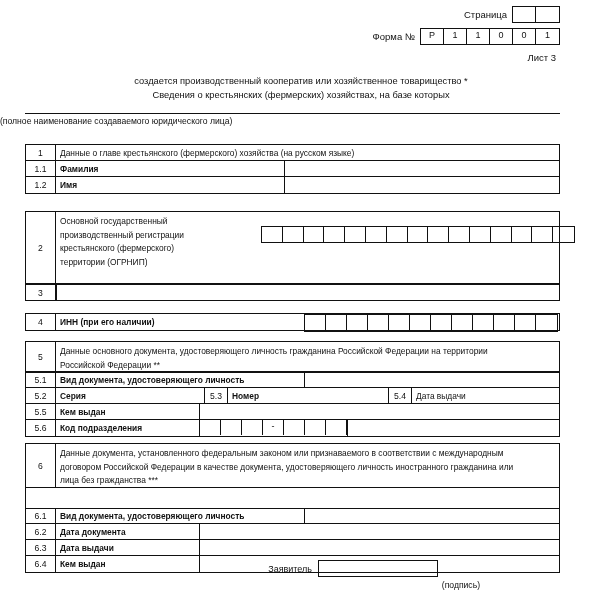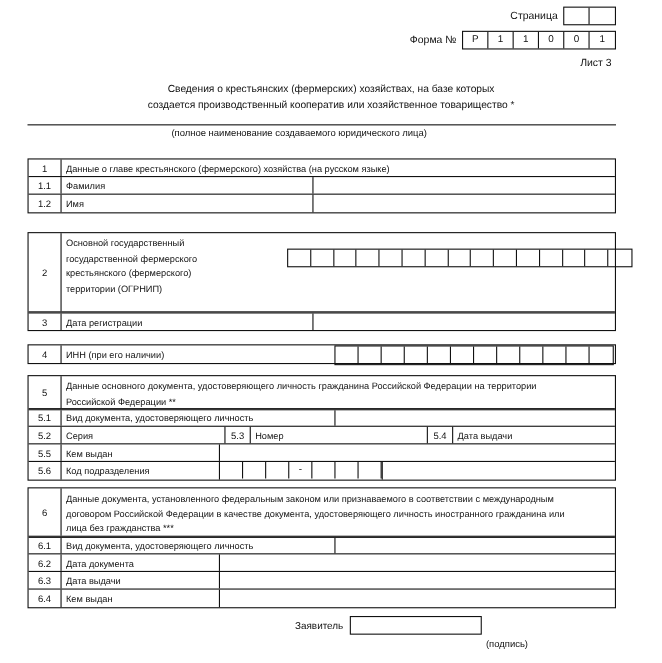--- a/index.html
+++ b/index.html
@@ -31,34 +31,34 @@
   .title {
     position:absolute; top:74px; left:0; width:602px;
     text-align:center; font-size:9.3px; line-height:14px;
   }
   .subtitle-rule {
     position:absolute; left:25px; top:113px; width:535px;
     border-bottom:1.8px solid #111;
   }
   .subtitle {
     position:absolute; top:116px; left:0; width:544px;
-    text-align:center; font-size:8.6px;
+    font-size:8.6px;
   }
 
   
   .block { position:absolute; left:25px; width:535px; border:1.8px solid #111; }
   .row { display:flex; border-bottom:1.3px solid #111; }
   .row:last-child { border-bottom:none; }
   .num {
     width:30px; flex:0 0 30px;
     border-right:1.8px solid #111;
     font-size:8.6px; text-align:center;
     display:flex; align-items:center; justify-content:center;
   }
-  .lbl { font-size:8.4px; padding:2px 0 2px 4px; display:flex; align-items:center; }
+  .lbl { font-size:8.4px; padding:2px 0 2px 4px; display:flex; align-items:center;font-weight:bold; }
   .val { border-left:1.3px solid #111; flex:1 1 auto; }
   .h16 { height:16px; }
 
   
   #sec1 { top:144px; }
   #sec1 .lbl-wide { flex:1 1 auto; font-size:8.4px; padding:2px 0 2px 4px; display:flex; align-items:center; }
   #sec1 .lbl-fix { width:228px; flex:0 0 228px; }
 
   
   #sec2 { top:211px; }
@@ -141,22 +141,22 @@
       <span class="cell">1</span>
       <span class="cell">0</span>
       <span class="cell">0</span>
       <span class="cell">1</span>
     </span>
   </div>
   <div class="sheet">Лист 3</div>
 </div>
 
 <div class="title">
+  <div>создается производственный кооператив или хозяйственное товарищество *</div>
   <div>Сведения о крестьянских (фермерских) хозяйствах, на базе которых</div>
-  <div>создается производственный кооператив или хозяйственное товарищество *</div>
 </div>
 <div class="subtitle-rule"></div>
 <div class="subtitle">(полное наименование создаваемого юридического лица)</div>
 
 <div class="block" id="sec1">
   <div class="row h16">
     <div class="num">1</div>
     <div class="lbl-wide">Данные о главе крестьянского (фермерского) хозяйства (на русском языке)</div>
   </div>
   <div class="row h16">
@@ -169,21 +169,21 @@
     <div class="lbl lbl-fix">Имя</div>
     <div class="val"></div>
   </div>
 </div>
 
 <div class="block" id="sec2">
   <div class="row" style="height:72px;">
     <div class="num">2</div>
     <div class="multiline">
       <div>Основной государственный</div>
-      <div>государственной фермерского</div>
+      <div>производственный регистрации</div>
       <div>крестьянского (фермерского)</div>
       <div>территории (ОГРНИП)</div>
     </div>
     <div class="ogrnip-wrap">
       <div class="ogrnip">
         <span class="cell"></span>
         <span class="cell"></span>
         <span class="cell"></span>
         <span class="cell"></span>
         <span class="cell"></span>
@@ -195,21 +195,20 @@
         <span class="cell"></span>
         <span class="cell"></span>
         <span class="cell"></span>
         <span class="cell"></span>
         <span class="cell"></span>
       </div>
     </div>
   </div>
   <div class="row h16 r3" style="border-top:1.8px solid #111;">
     <div class="num">3</div>
-    <div class="lbl lbl-fix">Дата регистрации</div>
     <div class="val"></div>
   </div>
 </div>
 
 <div class="block" id="sec4">
   <div class="row h16">
     <div class="num">4</div>
     <div class="lbl lbl-fix">ИНН (при его наличии)</div>
     <div class="inn-wrap">
       <div class="inn">
@@ -274,21 +273,21 @@
 
 <div class="block" id="sec6">
   <div class="row" style="height:44px;">
     <div class="num">6</div>
     <div class="hd">
       <div>Данные документа, установленного федеральным законом или признаваемого в соответствии с международным</div>
       <div>договором Российской Федерации в качестве документа, удостоверяющего личность иностранного гражданина или</div>
       <div>лица без гражданства ***</div>
     </div>
   </div>
-  <div class="row h16" style="border-top:1.8px solid #111;">
+  <div class="row h16" style="border-top:1.8px solid #111;margin-top:20px;">
     <div class="num">6.1</div>
     <div class="lbl c61">Вид документа, удостоверяющего личность</div>
     <div class="val"></div>
   </div>
   <div class="row h16">
     <div class="num">6.2</div>
     <div class="lbl c6x">Дата документа</div>
     <div class="val"></div>
   </div>
   <div class="row h16">

